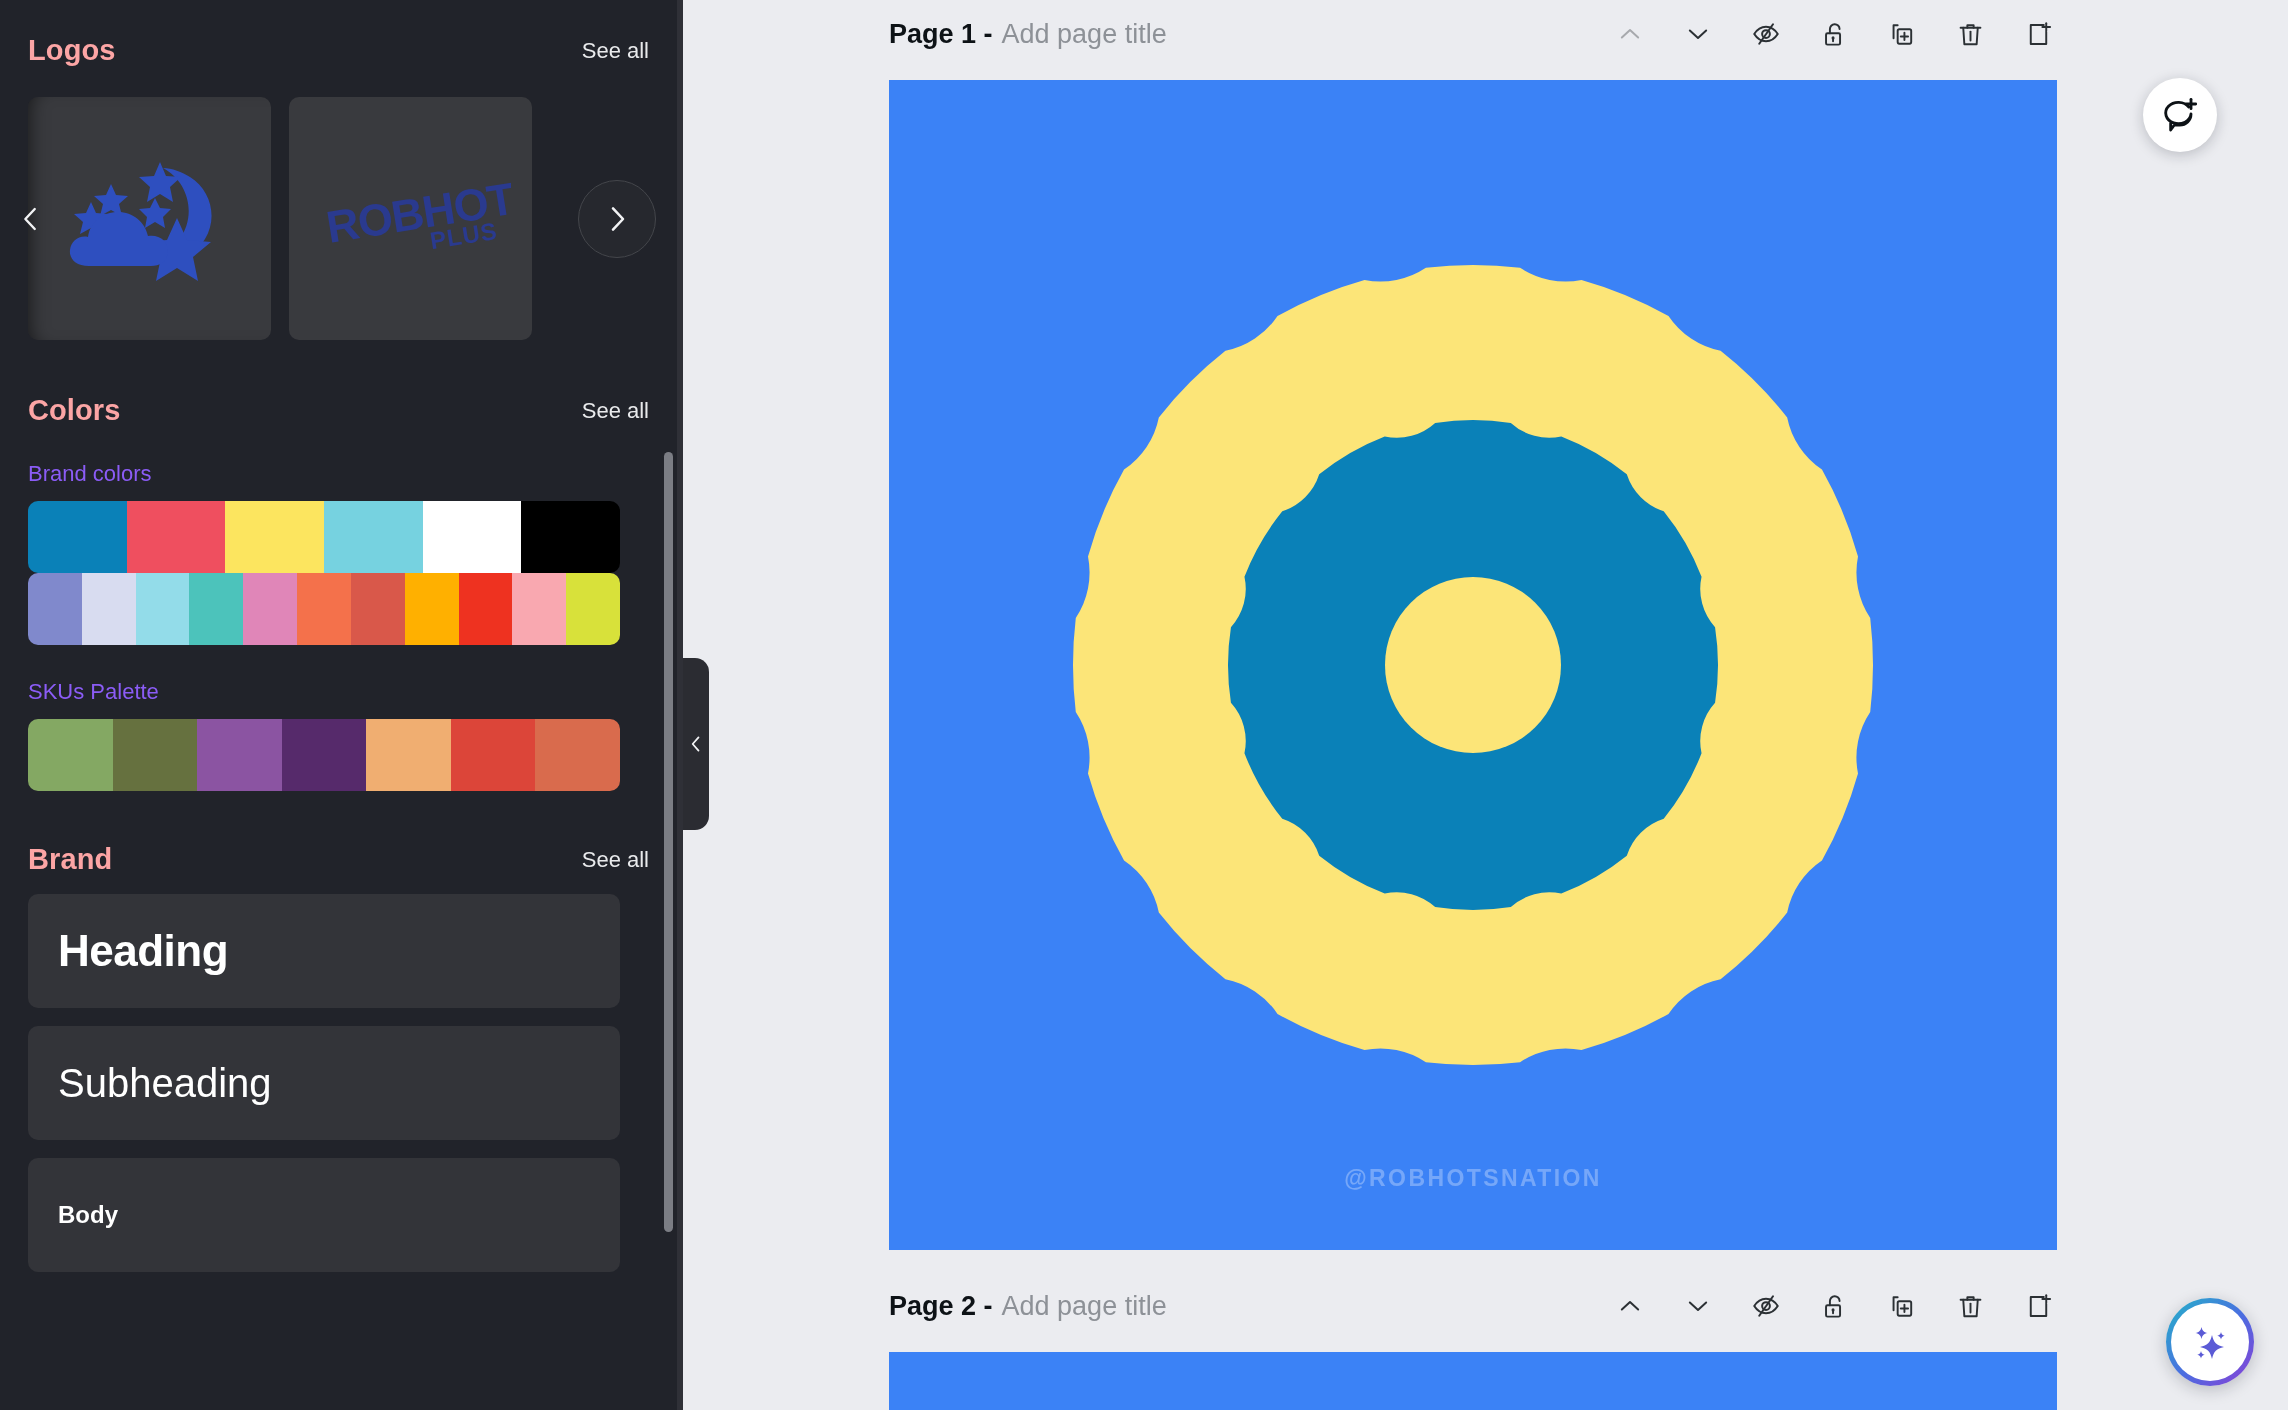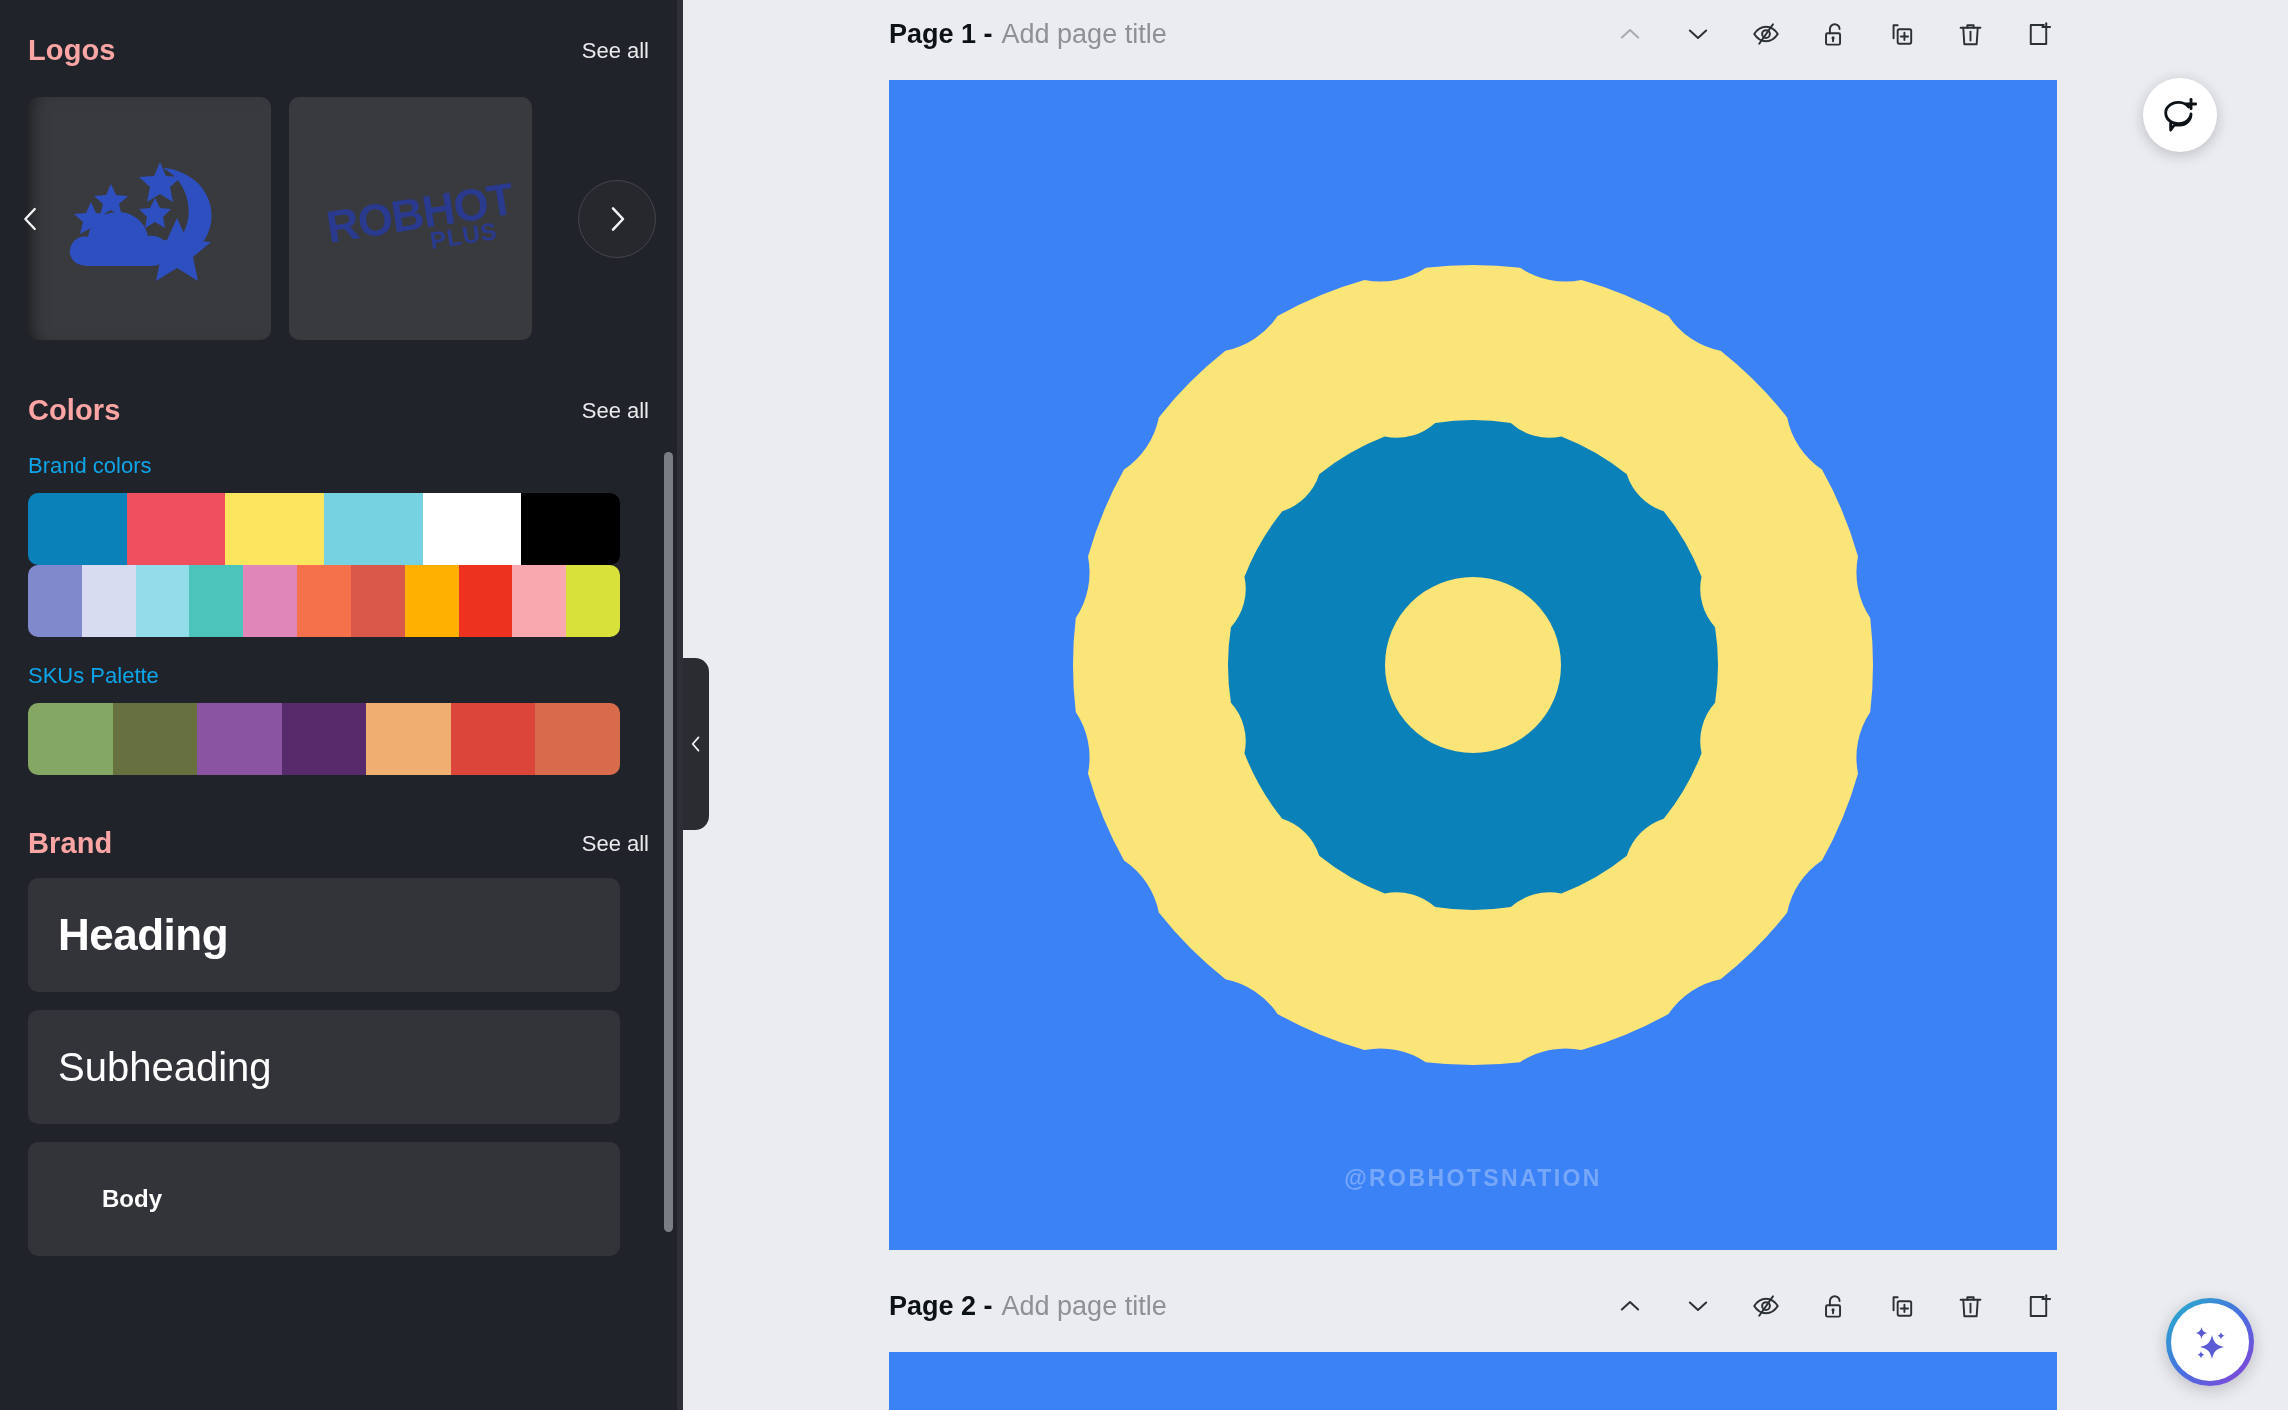--- a/index.html
+++ b/index.html
@@ -61,22 +61,22 @@
     width: 78px; height: 78px; border-radius: 50%;
     border: 1px solid #44464b;
     background: #26282e;
     display: flex; align-items: center; justify-content: center;
     cursor: pointer; z-index: 5;
   }
 
   
   .colors-head { margin-top: 54px; }
   .pal-label {
-    color: #0ea5e9; font-size: 22px; font-weight: 400;
-    margin: 26px 0 14px 28px;
+    color: #8b5cf6; font-size: 22px; font-weight: 400;
+    margin: 34px 0 14px 28px;
   }
   .swatch-bar {
     margin-left: 28px;
     width: 592px; height: 72px;
     border-radius: 10px;
     overflow: hidden;
     display: flex;
     cursor: pointer;
   }
   .swatch { height: 100%; flex: 1 1 0; }
@@ -88,21 +88,21 @@
     width: 592px; height: 114px;
     background: #333439;
     border-radius: 10px;
     display: flex; align-items: center;
     padding-left: 30px;
     cursor: pointer;
     color: #fff;
   }
   .font-heading { font-size: 44px; font-weight: 700; letter-spacing:-.5px; }
   .font-subheading { font-size: 40px; font-weight: 300; }
-  .font-body { font-size: 24px; font-weight: 600; margin-left: 44px; }
+  .font-body { font-size: 24px; font-weight: 600; }
 
   
   .sb-scrollbar {
     position: absolute; right: 10px; top: 452px;
     width: 9px; height: 780px;
     background: #7b7d84; border-radius: 6px;
     cursor: pointer;
   }
   .sb-right-edge {
     position: absolute; right: 0; top: 0; width: 6px; height: 1410px;

